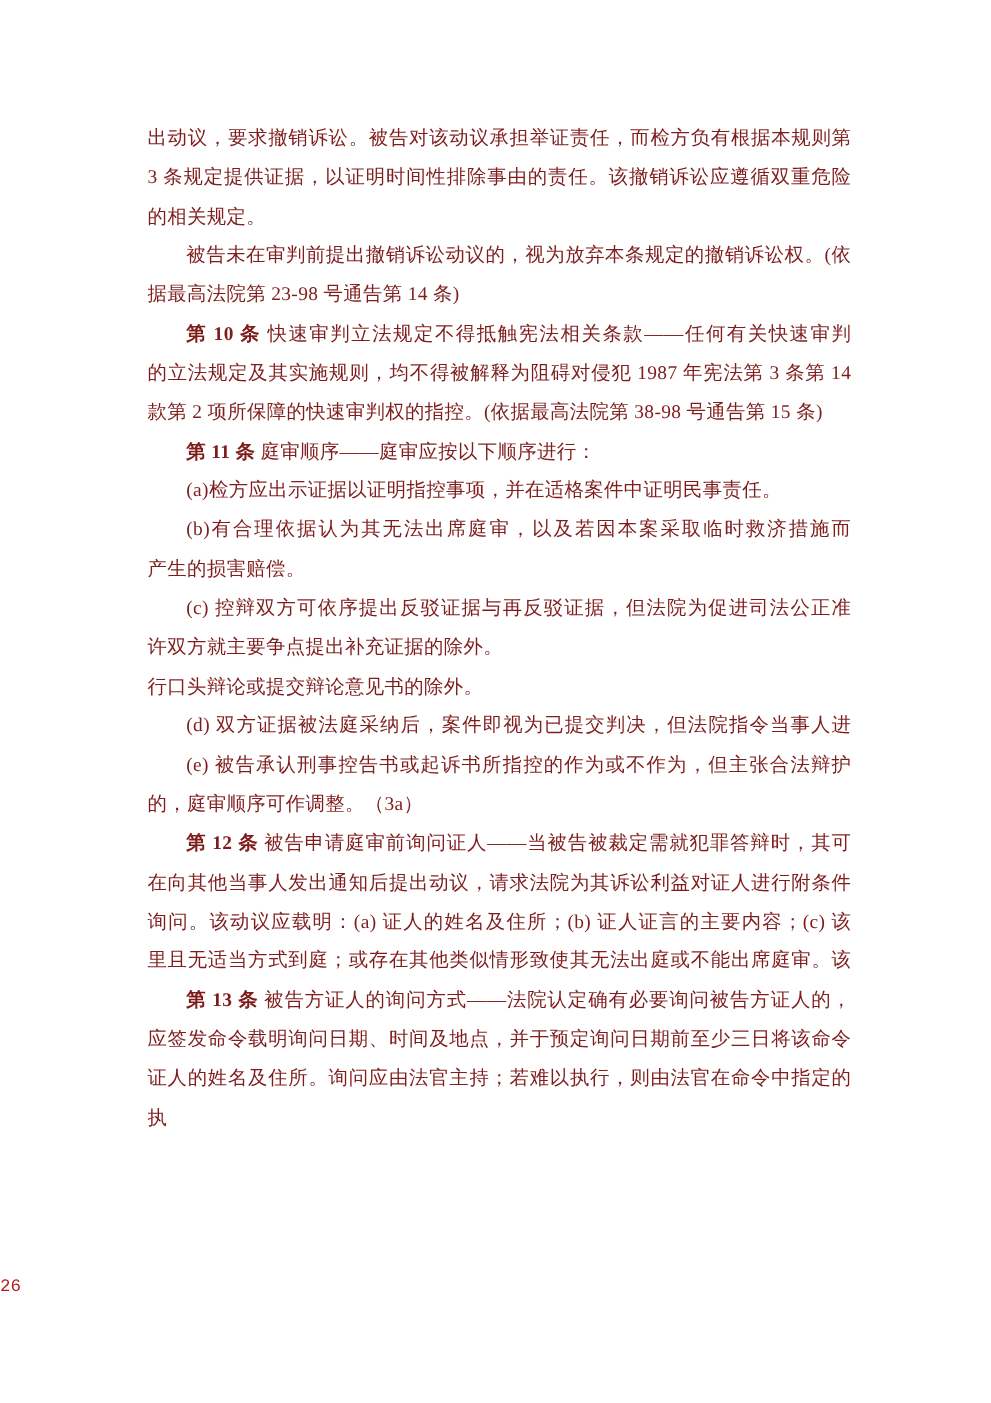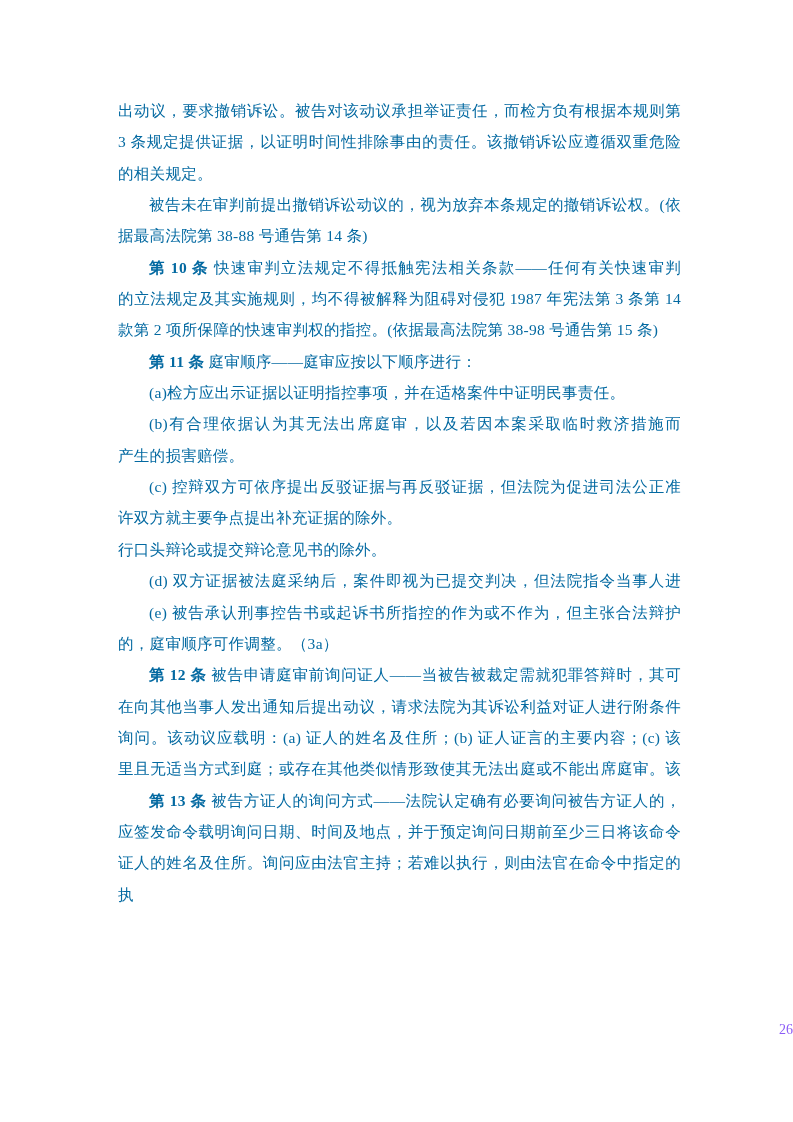--- a/index.html
+++ b/index.html
@@ -27,52 +27,53 @@
     width: 563px;
   }
   .line {
     box-sizing: border-box;
     width: 100%;
     font-size: 15.5px;
     line-height: 31.35px;
     height: 31.35px;
     text-align: left;
     letter-spacing: 0.3px;
-    color: #0369a1;
+    color: #7f1d1d;
   }
   .line.fill {
     text-align: justify;
     text-align-last: justify;
   }
   .line.indent {
     padding-left: 31px;
   }
   .line b {
     font-weight: bold;
   }
   .page-footer {
     position: absolute;
     left: 0;
     right: 0;
     top: 1022px;
-    text-align: right;
+    text-align: left;
     font-size: 14px;
-    color: #8b5cf6;
+    color: #b91c1c;
+    font-family: Liberation Mono, monospace;
   }
 </style>
 </head>
 <body>
 
 <div class="doc-page">
   <div class="doc-body">
       <div class="line fill">出动议，要求撤销诉讼。被告对该动议承担举证责任，而检方负有根据本规则第</div>
       <div class="line fill">3 条规定提供证据，以证明时间性排除事由的责任。该撤销诉讼应遵循双重危险</div>
       <div class="line">的相关规定。</div>
       <div class="line fill indent">被告未在审判前提出撤销诉讼动议的，视为放弃本条规定的撤销诉讼权。(依</div>
-      <div class="line">据最高法院第 38-88 号通告第 14 条)</div>
+      <div class="line">据最高法院第 23-98 号通告第 14 条)</div>
       <div class="line fill indent"><b>第 10 条</b> 快速审判立法规定不得抵触宪法相关条款——任何有关快速审判</div>
       <div class="line fill">的立法规定及其实施规则，均不得被解释为阻碍对侵犯 1987 年宪法第 3 条第 14</div>
       <div class="line">款第 2 项所保障的快速审判权的指控。(依据最高法院第 38-98 号通告第 15 条)</div>
       <div class="line indent"><b>第 11 条</b> 庭审顺序——庭审应按以下顺序进行：</div>
       <div class="line indent">(a)检方应出示证据以证明指控事项，并在适格案件中证明民事责任。</div>
       <div class="line fill indent">(b)有合理依据认为其无法出席庭审，以及若因本案采取临时救济措施而</div>
       <div class="line">产生的损害赔偿。</div>
       <div class="line fill indent">(c) 控辩双方可依序提出反驳证据与再反驳证据，但法院为促进司法公正准</div>
       <div class="line">许双方就主要争点提出补充证据的除外。</div>
       <div class="line">行口头辩论或提交辩论意见书的除外。</div>

